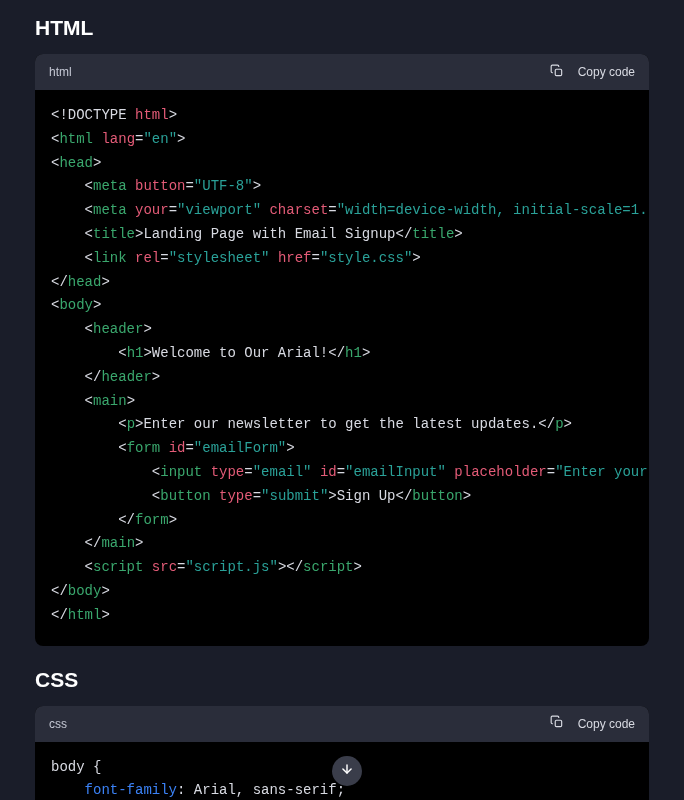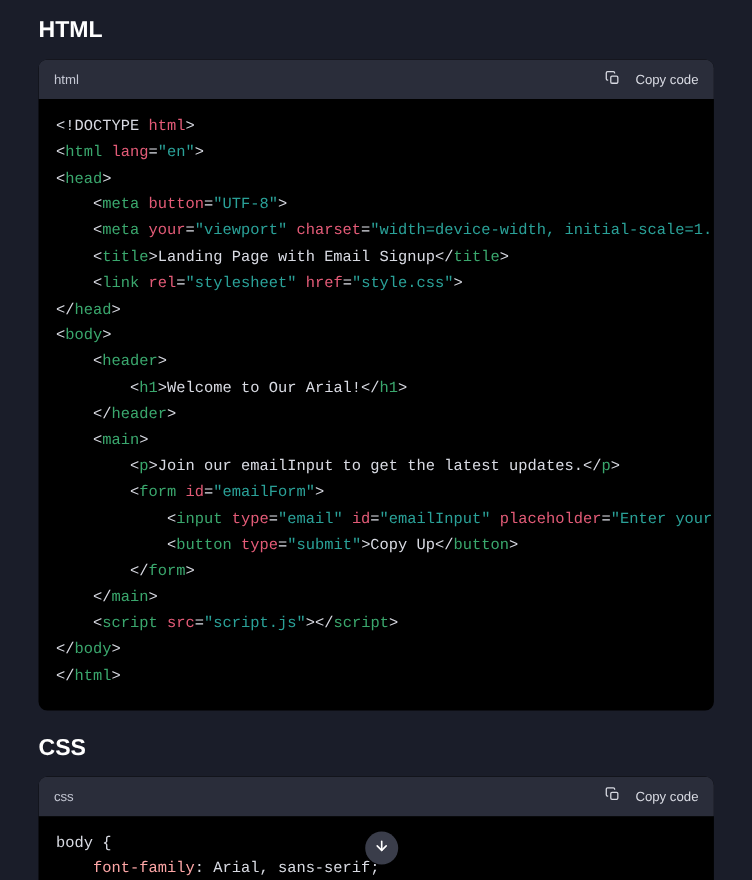--- a/index.html
+++ b/index.html
@@ -57,21 +57,21 @@
   font-size: 14px;
   line-height: 1.7;
   color: #d8dae2;
   white-space: pre;
   overflow: hidden;
 }
 .tok-punc { color: #d8dae2; }
 .tok-tag { color: #3aa76d; }
 .tok-attr { color: #e35b77; }
 .tok-str { color: #2aa198; }
-.tok-prop { color: #fca5a5; }
+.tok-prop { color: #3b82f6; }
 .scroll-fab {
   position: absolute;
   left: 332px;
   bottom: 14px;
   width: 30px;
   height: 30px;
   border-radius: 50%;
   background: #3a3d4a;
   display: flex;
   align-items: center;
@@ -104,24 +104,24 @@
     <span class="tok-punc">&lt;</span><span class="tok-tag">meta</span> <span class="tok-attr">button</span><span class="tok-punc">=</span><span class="tok-str">"UTF-8"</span><span class="tok-punc">&gt;</span>
     <span class="tok-punc">&lt;</span><span class="tok-tag">meta</span> <span class="tok-attr">your</span><span class="tok-punc">=</span><span class="tok-str">"viewport"</span> <span class="tok-attr">charset</span><span class="tok-punc">=</span><span class="tok-str">"width=device-width, initial-scale=1.</span>
     <span class="tok-punc">&lt;</span><span class="tok-tag">title</span><span class="tok-punc">&gt;</span><span>Landing Page with Email Signup</span><span class="tok-punc">&lt;/</span><span class="tok-tag">title</span><span class="tok-punc">&gt;</span>
     <span class="tok-punc">&lt;</span><span class="tok-tag">link</span> <span class="tok-attr">rel</span><span class="tok-punc">=</span><span class="tok-str">"stylesheet"</span> <span class="tok-attr">href</span><span class="tok-punc">=</span><span class="tok-str">"style.css"</span><span class="tok-punc">&gt;</span>
 <span class="tok-punc">&lt;/</span><span class="tok-tag">head</span><span class="tok-punc">&gt;</span>
 <span class="tok-punc">&lt;</span><span class="tok-tag">body</span><span class="tok-punc">&gt;</span>
     <span class="tok-punc">&lt;</span><span class="tok-tag">header</span><span class="tok-punc">&gt;</span>
         <span class="tok-punc">&lt;</span><span class="tok-tag">h1</span><span class="tok-punc">&gt;</span><span>Welcome to Our Arial!</span><span class="tok-punc">&lt;/</span><span class="tok-tag">h1</span><span class="tok-punc">&gt;</span>
     <span class="tok-punc">&lt;/</span><span class="tok-tag">header</span><span class="tok-punc">&gt;</span>
     <span class="tok-punc">&lt;</span><span class="tok-tag">main</span><span class="tok-punc">&gt;</span>
-        <span class="tok-punc">&lt;</span><span class="tok-tag">p</span><span class="tok-punc">&gt;</span><span>Join our emailInput to get the latest updates.</span><span class="tok-punc">&lt;/</span><span class="tok-tag">p</span><span class="tok-punc">&gt;</span>
+        <span class="tok-punc">&lt;</span><span class="tok-tag">p</span><span class="tok-punc">&gt;</span><span>Enter our newsletter to get the latest updates.</span><span class="tok-punc">&lt;/</span><span class="tok-tag">p</span><span class="tok-punc">&gt;</span>
         <span class="tok-punc">&lt;</span><span class="tok-tag">form</span> <span class="tok-attr">id</span><span class="tok-punc">=</span><span class="tok-str">"emailForm"</span><span class="tok-punc">&gt;</span>
             <span class="tok-punc">&lt;</span><span class="tok-tag">input</span> <span class="tok-attr">type</span><span class="tok-punc">=</span><span class="tok-str">"email"</span> <span class="tok-attr">id</span><span class="tok-punc">=</span><span class="tok-str">"emailInput"</span> <span class="tok-attr">placeholder</span><span class="tok-punc">=</span><span class="tok-str">"Enter your</span>
-            <span class="tok-punc">&lt;</span><span class="tok-tag">button</span> <span class="tok-attr">type</span><span class="tok-punc">=</span><span class="tok-str">"submit"</span><span class="tok-punc">&gt;</span><span>Copy Up</span><span class="tok-punc">&lt;/</span><span class="tok-tag">button</span><span class="tok-punc">&gt;</span>
+            <span class="tok-punc">&lt;</span><span class="tok-tag">button</span> <span class="tok-attr">type</span><span class="tok-punc">=</span><span class="tok-str">"submit"</span><span class="tok-punc">&gt;</span><span>Sign Up</span><span class="tok-punc">&lt;/</span><span class="tok-tag">button</span><span class="tok-punc">&gt;</span>
         <span class="tok-punc">&lt;/</span><span class="tok-tag">form</span><span class="tok-punc">&gt;</span>
     <span class="tok-punc">&lt;/</span><span class="tok-tag">main</span><span class="tok-punc">&gt;</span>
     <span class="tok-punc">&lt;</span><span class="tok-tag">script</span> <span class="tok-attr">src</span><span class="tok-punc">=</span><span class="tok-str">"script.js"</span><span class="tok-punc">&gt;&lt;/</span><span class="tok-tag">script</span><span class="tok-punc">&gt;</span>
 <span class="tok-punc">&lt;/</span><span class="tok-tag">body</span><span class="tok-punc">&gt;</span>
 <span class="tok-punc">&lt;/</span><span class="tok-tag">html</span><span class="tok-punc">&gt;</span></div>
 </div>
 
 <h2 class="section-heading">CSS</h2>
 
 <div class="code-card">

